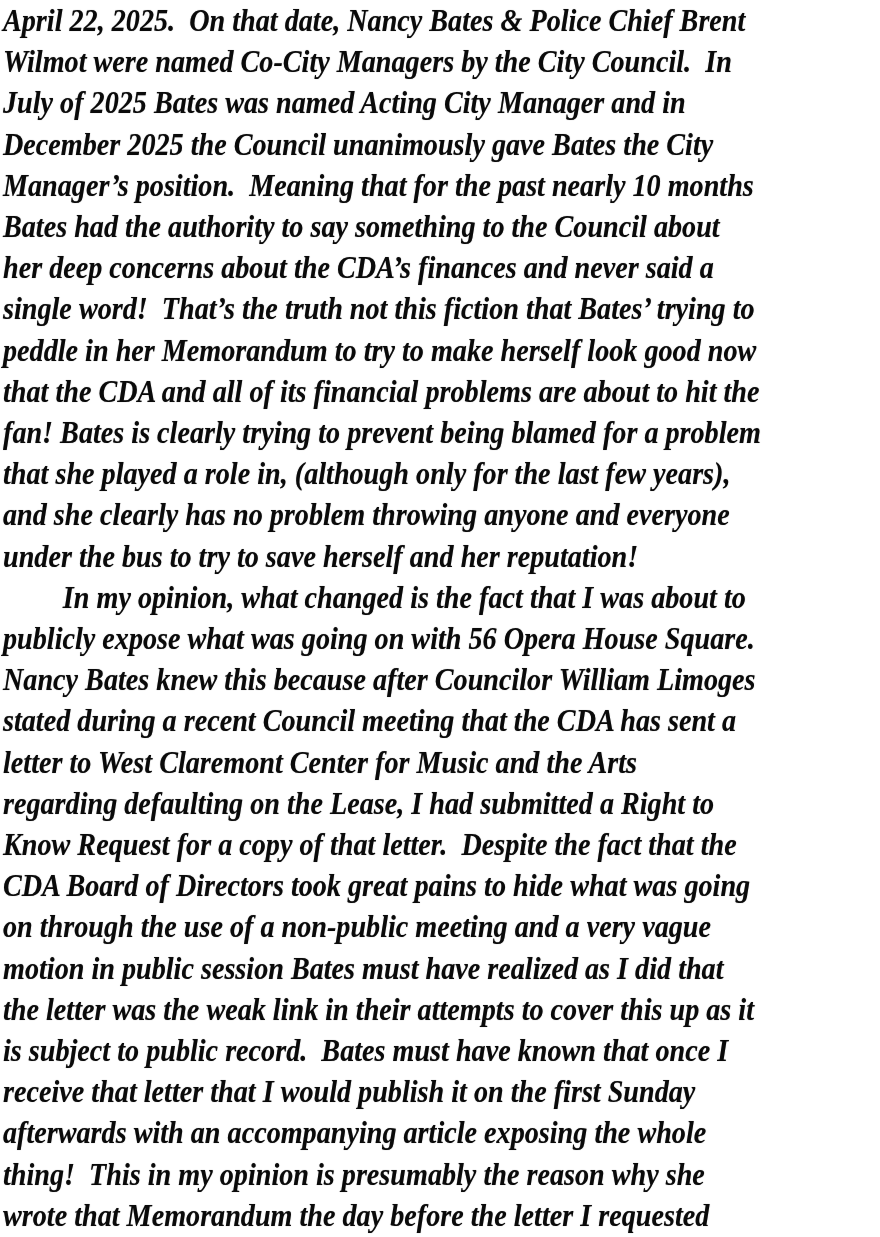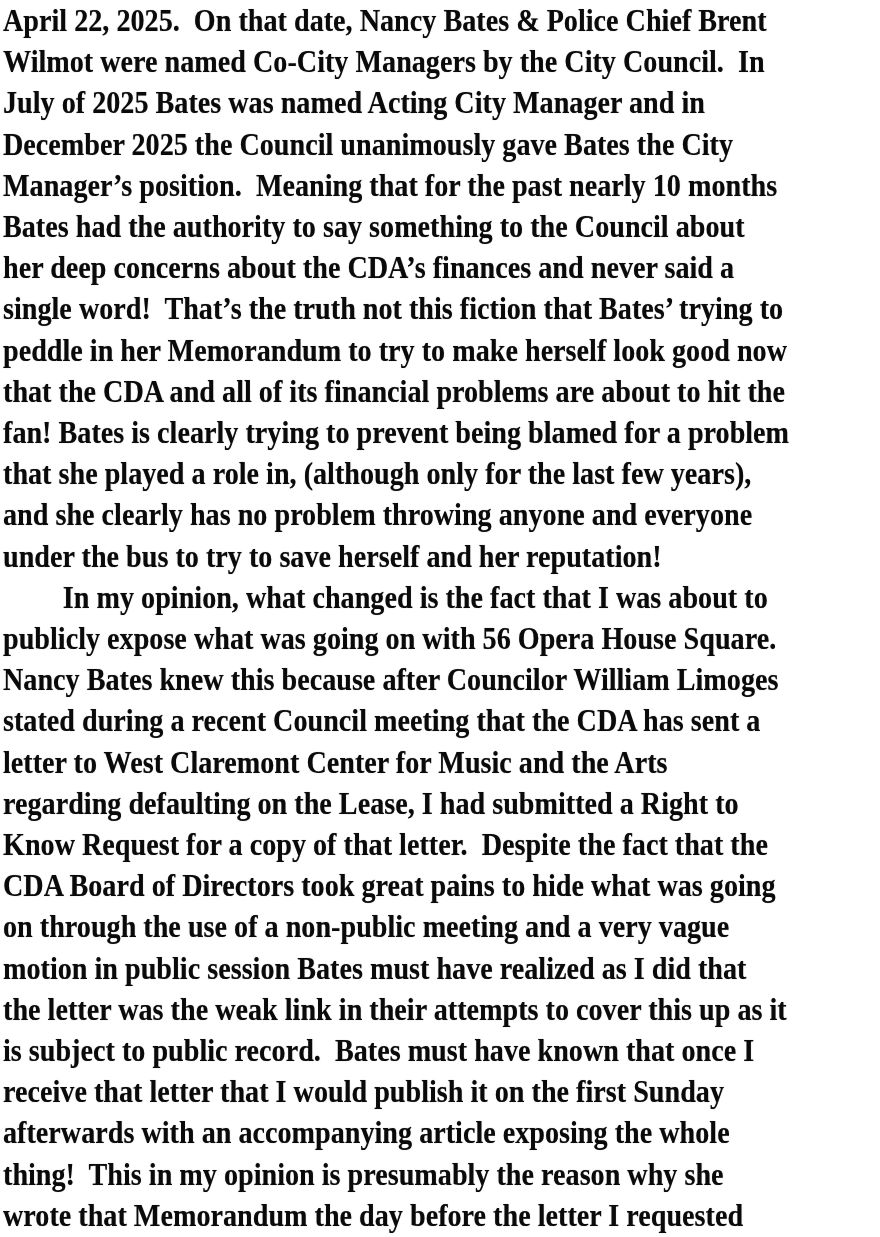--- a/index.html
+++ b/index.html
@@ -8,20 +8,21 @@
     width: 880px;
     height: 1237px;
     overflow: hidden;
     background: #ffffff;
   }
   .page {
     position: relative;
     width: 880px;
     height: 1237px;
     background: #ffffff;
+    font-style: italic;
   }
   .text-block {
     position: absolute;
     top: 0;
     left: 3px;
     width: 1000px;               
     transform: scaleX(0.88);
     transform-origin: 0 0;
     font-family: "Liberation Serif", "DejaVu Serif", serif;
     font-weight: bold;

